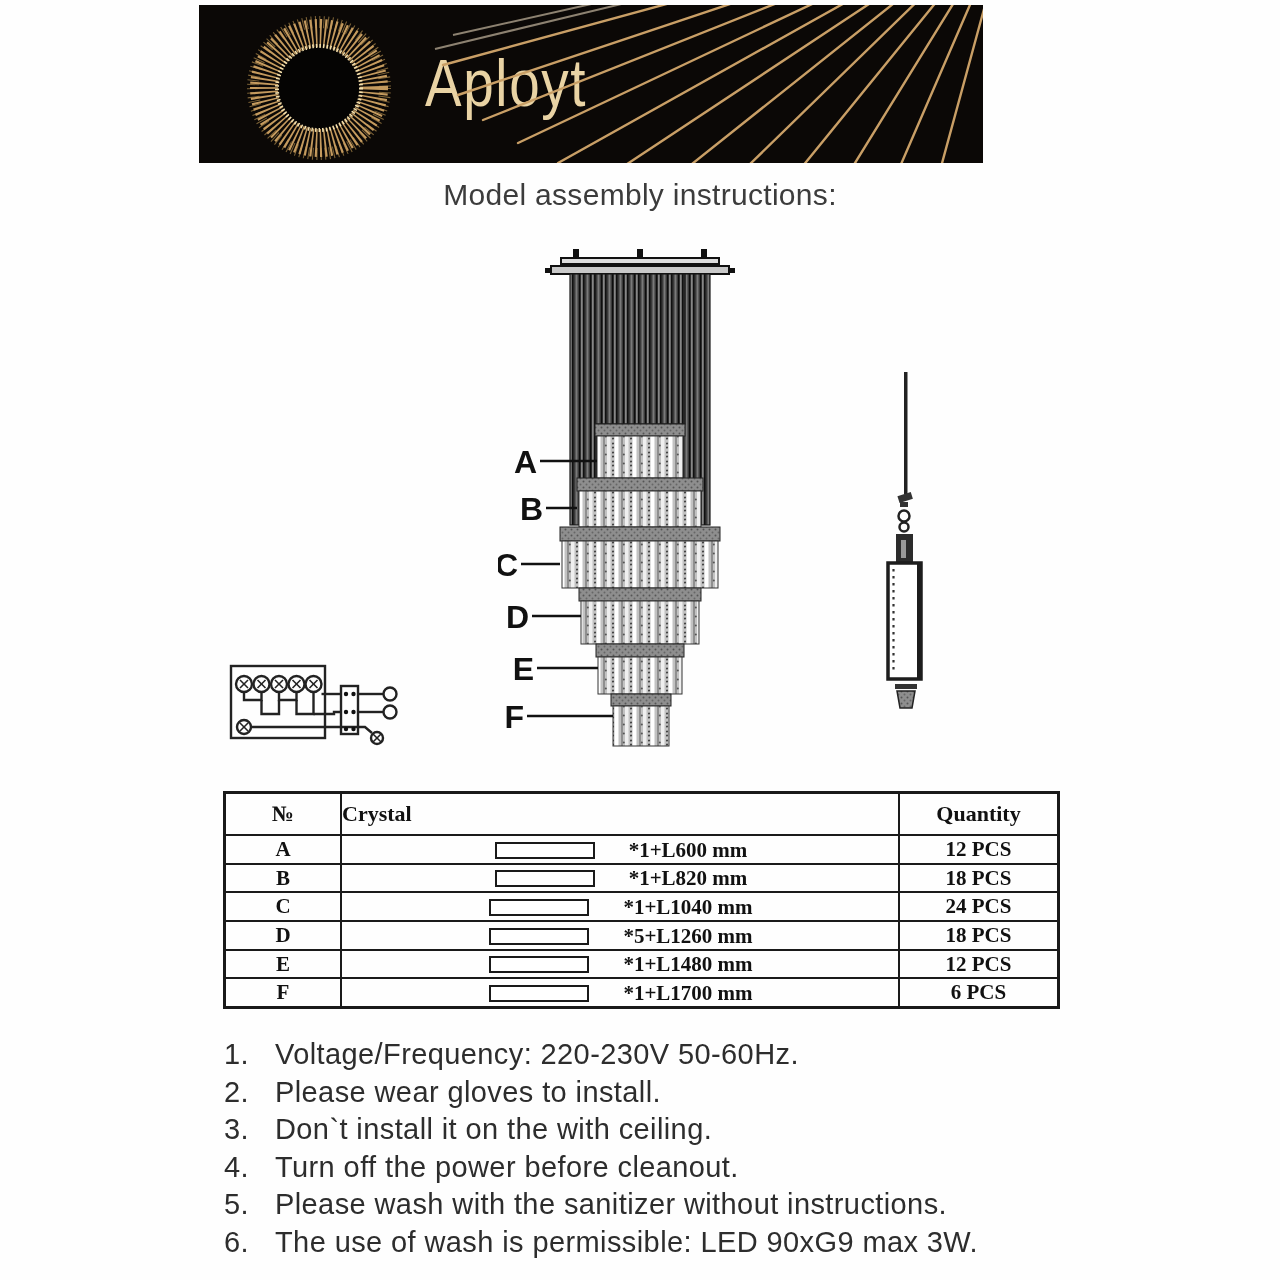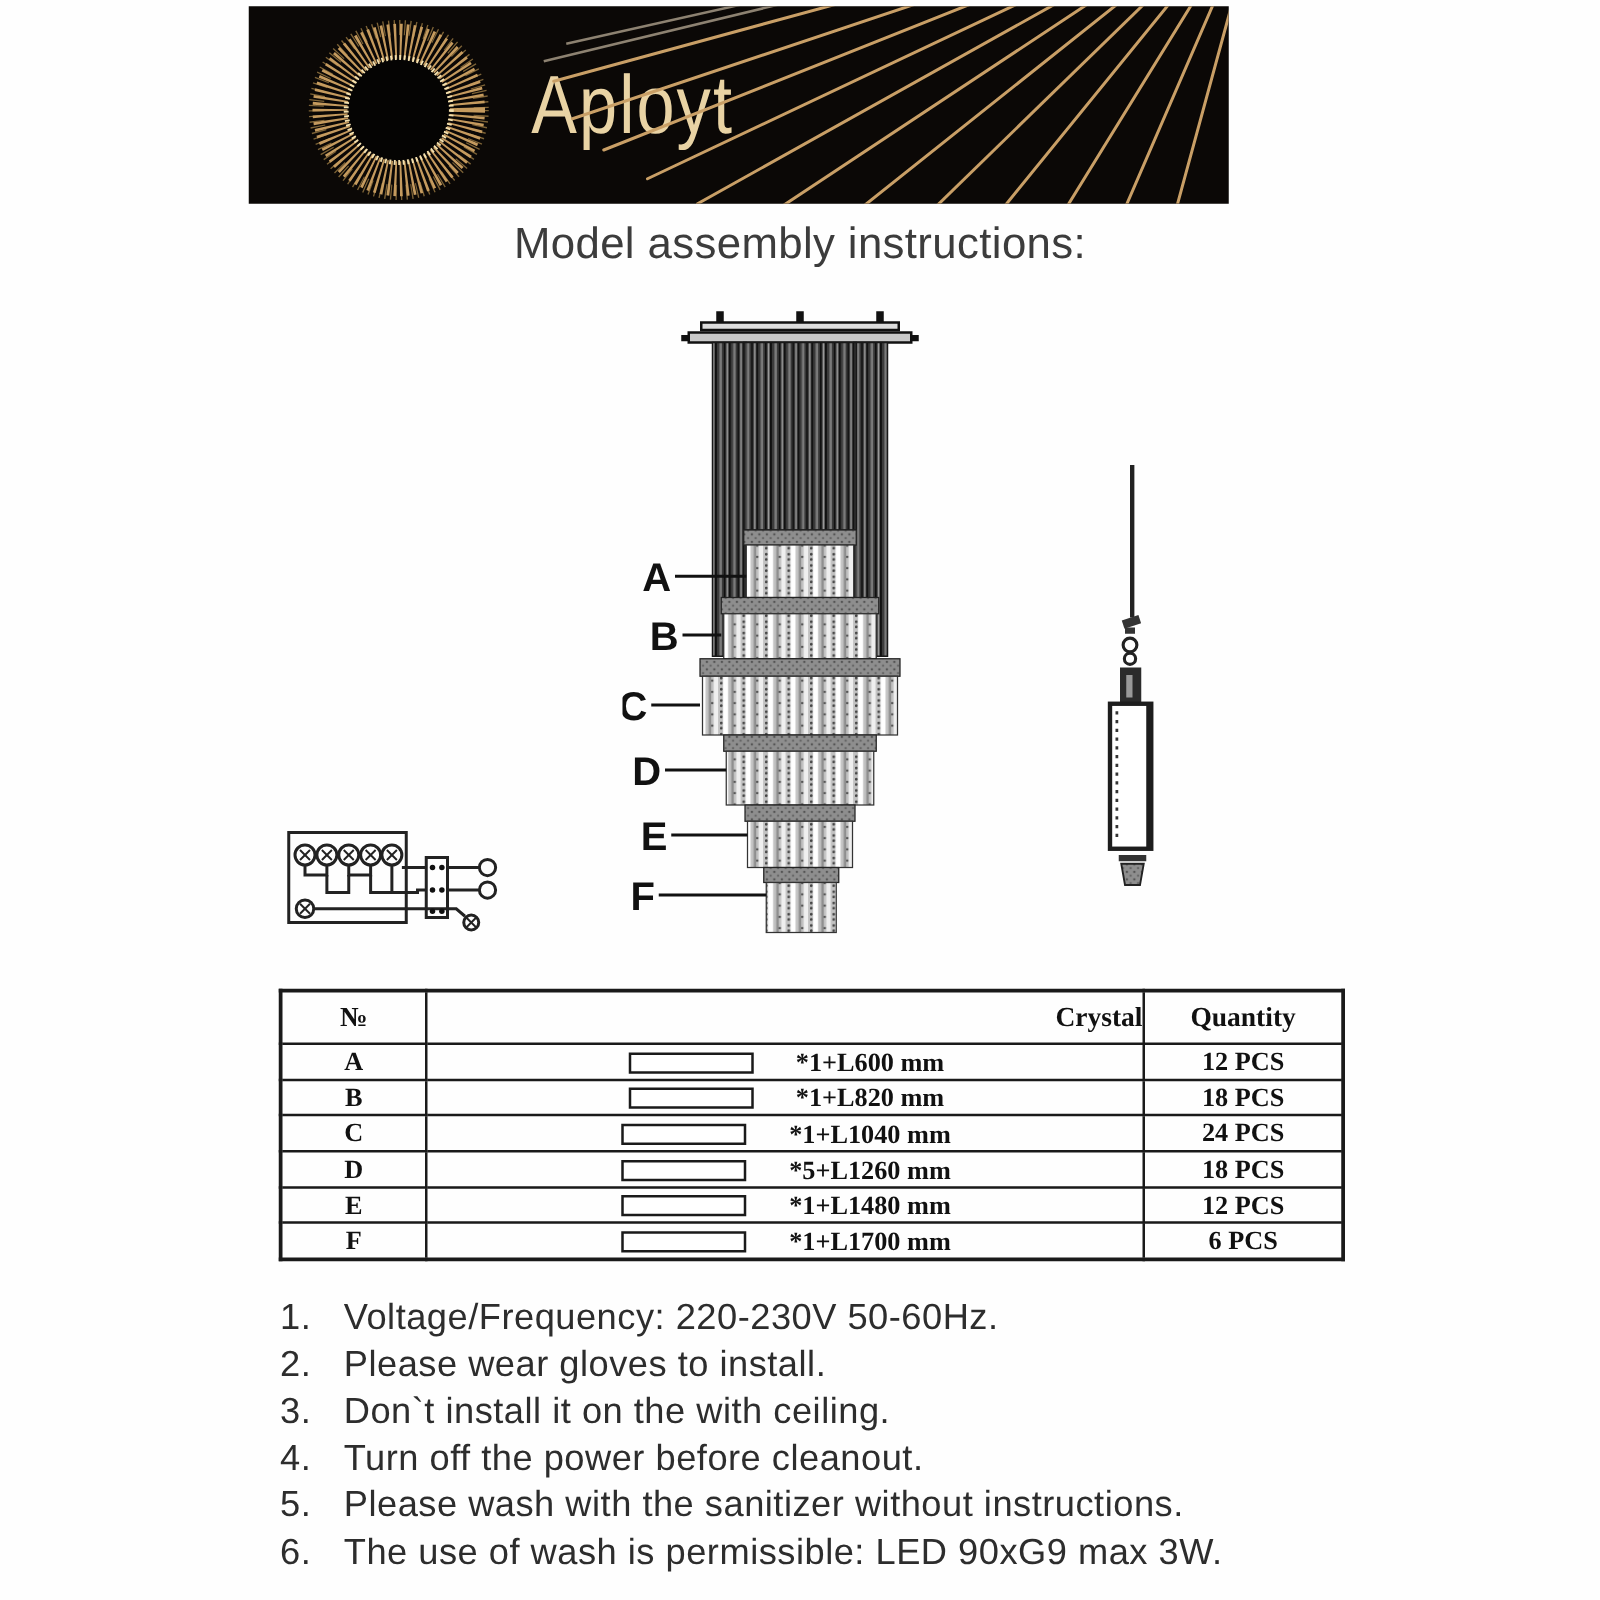--- a/index.html
+++ b/index.html
@@ -8,21 +8,21 @@
 
   
   .banner{position:absolute;left:199px;top:5px;width:744px;height:158px;background:#0b0806;overflow:hidden;padding-left:40px;}
   .brand-text{position:absolute;left:226px;top:40px;font-size:66px;color:#e9d3a4;
               letter-spacing:2px;transform:scaleX(0.83);transform-origin:left top;white-space:nowrap;}
   .logo-svg{position:absolute;left:45px;top:8px;}
   .rays-svg{position:absolute;right:0;top:0;}
 
   
   .title{position:absolute;left:0;top:176px;width:1280px;text-align:center;color:#3c3c3c;
-         font-size:35px;line-height:37px;letter-spacing:0.3px;}
+         font-size:30px;line-height:37px;letter-spacing:0.3px;}
 
   
   .chandelier-svg{position:absolute;left:498px;top:245px;}
   .rod-svg{position:absolute;left:855px;top:360px;}
   .wiring-svg{position:absolute;left:218px;top:645px;}
 
   
   table.parts{position:absolute;left:223px;top:791px;width:827px;border-collapse:collapse;
               font-family:"Liberation Serif","DejaVu Serif",serif;color:#111;table-layout:fixed;}
   table.parts td{border:2.5px solid #1a1a1a;text-align:center;font-weight:bold;font-size:21px;padding:0;}
@@ -230,21 +230,21 @@
         <circle cx="353.5" cy="712" r="2.2"></circle>
       <circle cx="346" cy="729" r="2.2"></circle>
         <circle cx="353.5" cy="729" r="2.2"></circle>
     </g>
   </svg>
 
   <table class="parts">
     <tbody>
       <tr class="hdr">
         <td class="col-no">№</td>
-        <td class="col-crystal" style="text-align:right;padding-left:16px;">Crystal</td>
+        <td class="col-crystal" style="text-align:left;padding-left:0;">Crystal</td>
         <td class="col-qty">Quantity</td>
       </tr>
       <tr class="row">
         <td class="col-no">A</td>
         <td class="col-crystal"><span class="crystal-icon"></span><span class="crystal-txt">*1+L600 mm</span></td>
         <td class="col-qty">12 PCS</td>
       </tr>
       <tr class="row">
         <td class="col-no">B</td>
         <td class="col-crystal"><span class="crystal-icon"></span><span class="crystal-txt">*1+L820 mm</span></td>

